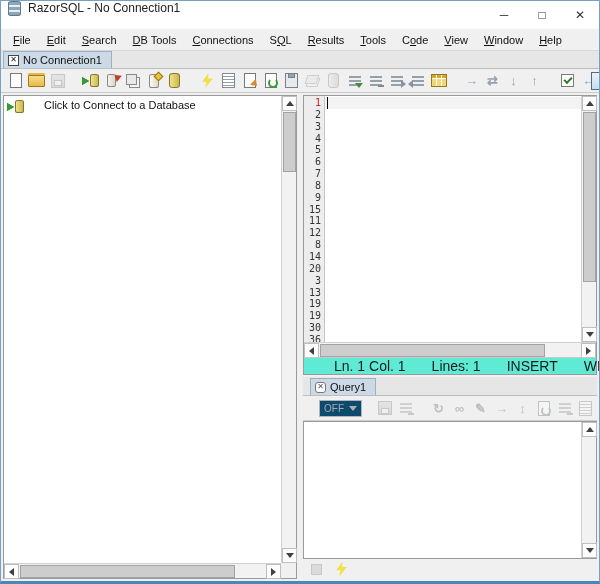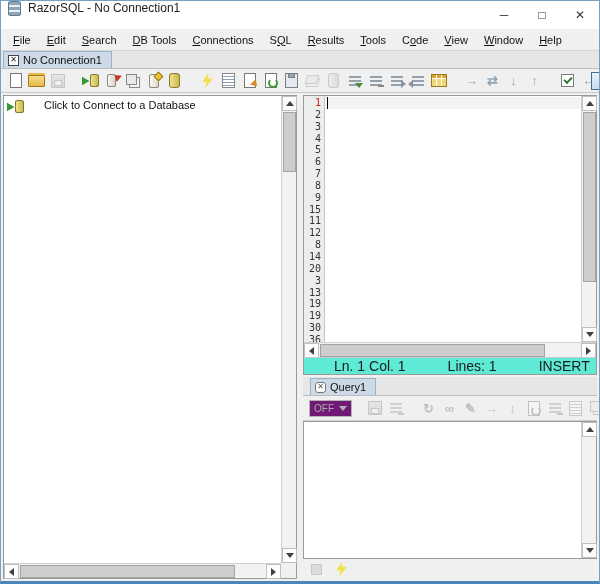--- a/index.html
+++ b/index.html
@@ -89,22 +89,22 @@
     border-top:4px solid transparent; border-bottom:4px solid transparent; border-right:5px solid #8a94a0; }
   .shape-table::before{ content:""; width:14px; height:11px; border:1px solid #97781a;
     background:
       linear-gradient(90deg, transparent 0 4px, #fff 4px 5px, transparent 5px 9px, #fff 9px 10px, transparent 10px),
       linear-gradient(180deg, #dca62e 0 3px, #fff 3px 4px, #f3d878 4px);
   }
   .shape-checkbox::before{ content:""; width:11px; height:11px; background:#fff; border:1px solid #7a7a7a; }
   .shape-checkbox::after{ content:""; position:absolute; width:6px; height:3px; top:6px;
     border-left:2px solid #2a7a2a; border-bottom:2px solid #2a7a2a; transform:rotate(-45deg); }
   .shape-stop::before{ content:""; width:9px; height:9px; background:#b4bcc3; border:1px solid #838b92; }
-  .mini-dropdown{ height:17px; border:1px solid #b4b4b4; background:#701a75; color:#a9a9a9;
-    font-size:10px; display:inline-flex; align-items:center; padding:0 4px; gap:5px; margin-left:3px; }
+  .mini-dropdown{ height:17px; border:1px solid #b4b4b4; background:#0c4a6e; color:#a9a9a9;
+    font-size:10px; display:inline-flex; align-items:center; padding:0 4px; gap:5px; margin-left:13px; }
   .dd-arrow{ border-left:4px solid transparent; border-right:4px solid transparent; border-top:5px solid #b0b0b0; }
   .toolbar-edge-icon{ position:absolute; right:0; top:3px; width:8px; height:18px;
     background:linear-gradient(#eaf2fa,#c6dcee); border:1px solid #4a6d8c; border-right:none; }
   
   .content{ flex:1; display:flex; padding:2px; gap:0; min-height:0; }
   .left-panel{ width:294px; flex:none; border:1px solid #9a9a9a; background:#fff;
     display:grid; grid-template-columns:1fr 15px; grid-template-rows:1fr 15px; }
   .tree{ background:#fff; overflow:hidden; }
   .tree-row{ display:flex; align-items:flex-start; gap:20px; padding:3px 2px 0 3px; font-size:11px; color:#111; }
   .tree-row .icon{ width:17px; height:15px; }
@@ -130,21 +130,21 @@
   .sb-thumb-h{ height:13px; margin:1px; background:#cdcdcd; border:1px solid #a3a3a3; }
   .sb-fill{ flex:1; }
   .tri-up{ border-left:4px solid transparent; border-right:4px solid transparent; border-bottom:5px solid #404040; }
   .tri-down{ border-left:4px solid transparent; border-right:4px solid transparent; border-top:5px solid #404040; }
   .tri-left{ border-top:4px solid transparent; border-bottom:4px solid transparent; border-right:5px solid #404040; }
   .tri-right{ border-top:4px solid transparent; border-bottom:4px solid transparent; border-left:5px solid #404040; }
   
   .editor-status{ height:17px; flex:none; background:#5eead4; border-top:1px solid #c9c9c9;
     display:flex; align-items:flex-end; font-size:14px; color:#1a1a1a; padding-left:30px; gap:0; }
   .status-seg{ white-space:nowrap; }
-  .status-seg + .status-seg{ margin-left:42px; }
+  .status-seg + .status-seg{ margin-left:26px; }
   
   .query-tabbar{ height:19px; background:#e6e6e6; border-bottom:1px solid #bdbdbd;
     display:flex; align-items:flex-end; padding-left:7px; flex:none; margin-top:2px; }
   .query-toolbar{ height:25px; background:#f0f0f0; border-bottom:1px solid #cecece;
     display:flex; align-items:center; padding-left:3px; flex:none; }
   .results-area{ flex:1; border:1px solid #9a9a9a; background:#fff; display:flex; min-height:0; }
   .results-body{ flex:1; background:#fff; }
   .bottom-strip{ height:20px; flex:none; background:#f0f0f0; display:flex; align-items:center; padding-left:3px; gap:4px; }
 </style>
 </head>

